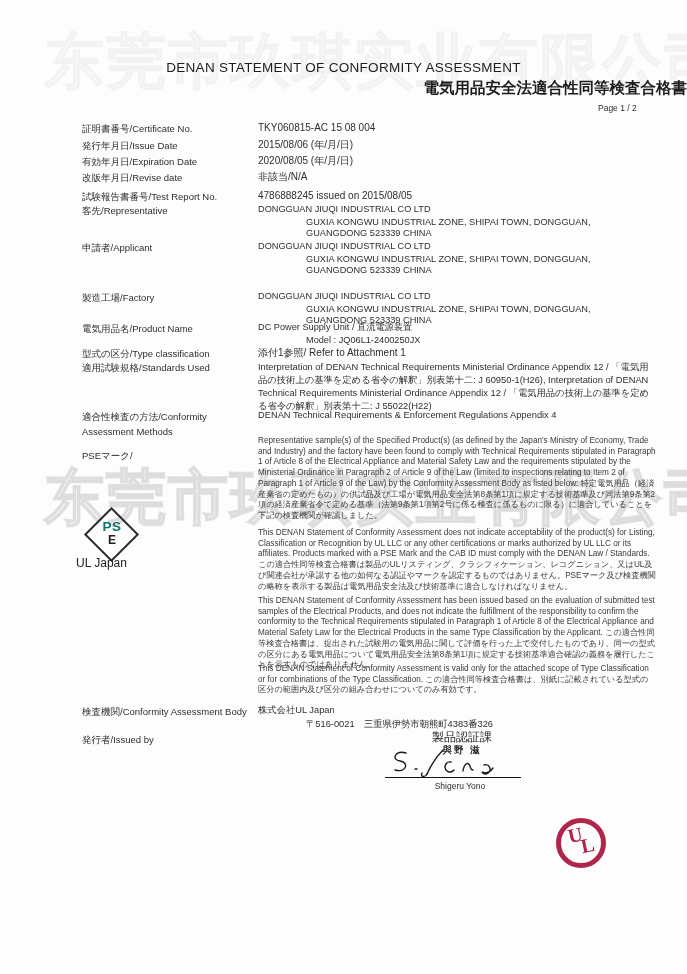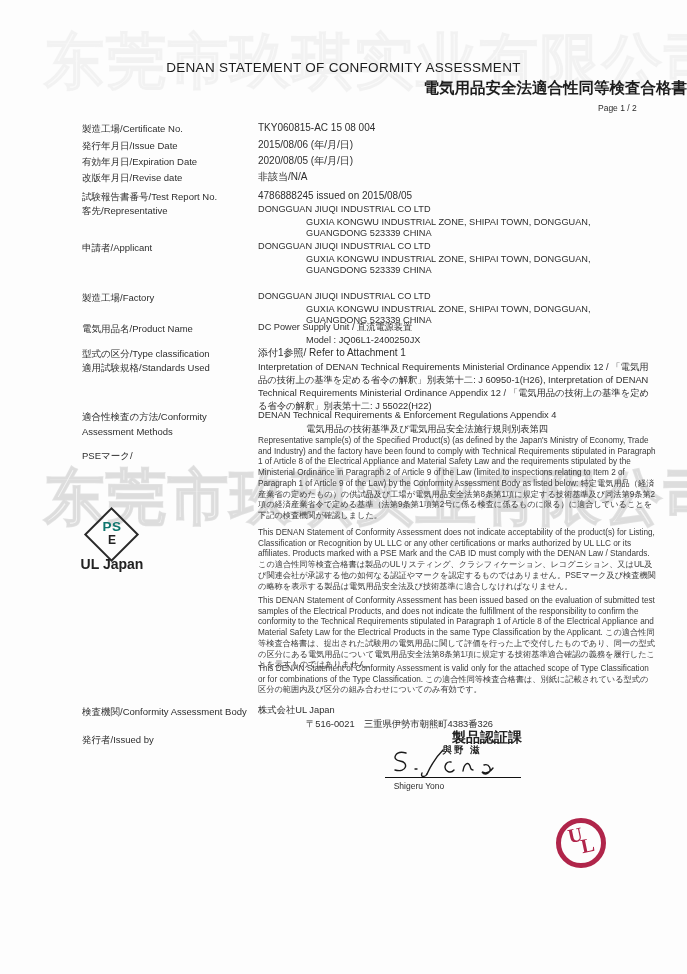--- a/index.html
+++ b/index.html
@@ -39,30 +39,30 @@
   .pse-lbl { line-height:21px; }
   
   .para { position:absolute; left:258px; width:398px; font-size:8.2px; line-height:10.7px; color:#3a3a3a; }
   
   .pse-diamond { position:absolute; left:92px; top:515px; width:39px; height:39px;
     border:2.2px solid #2a2a2a; transform:rotate(45deg); background:transparent; }
   .pse-ps { position:absolute; left:93px; top:519px; width:38px; text-align:center;
     font-size:13.5px; font-weight:700; color:#0f766e; letter-spacing:0.5px; }
   .pse-e  { position:absolute; left:93px; top:533px; width:38px; text-align:center;
     font-size:12px; font-weight:700; color:#222; }
-  .pse-caption { position:absolute; left:76px; top:556px; width:72px; text-align:center;
-    font-size:14px; font-weight:700; color:#222; }
+  .pse-caption { position:absolute; left:76px; top:556px; width:72px; text-align:left;
+    font-size:12px; font-weight:400; color:#222; }
   
-  .issuer-dept { position:absolute; left:402px; top:729px; width:120px; text-align:right;
-    font-size:14px; font-weight:700; color:#222; }
+  .issuer-dept { position:absolute; left:402px; top:729px; width:120px; text-align:center;
+    font-size:12px; font-weight:400; color:#222; }
   .issuer-name { position:absolute; left:402px; top:744px; width:120px; text-align:center;
     font-size:9.5px; font-weight:600; color:#222; letter-spacing:2px; }
   .sig-svg { position:absolute; left:388px; top:748px; }
   .sig-line { position:absolute; left:385px; top:777px; width:136px; border-top:1.5px solid #111; }
-  .sig-printed { position:absolute; left:364px; top:781px; width:110px; text-align:center;
+  .sig-printed { position:absolute; left:405px; top:781px; width:110px; text-align:center;
     font-size:8.5px; color:#2c2c2c; }
   
   .ul-logo { position:absolute; left:556px; top:818px; width:50px; height:50px;
     border:5px solid #b0254a; border-radius:50%; }
   .ul-u { position:absolute; left:7px; top:1px; font-size:20px; font-weight:700;
     color:#b0254a; transform:rotate(-12deg); font-family:"Liberation Serif", serif; }
   .ul-l { position:absolute; left:20px; top:11px; font-size:20px; font-weight:700;
     color:#b0254a; transform:rotate(-12deg); font-family:"Liberation Serif", serif; }
 </style>
 </head>
@@ -73,21 +73,21 @@
   <div class="wm faint">东莞市玖琪实业有限公司</div>
   <div class="wm main">东莞市玖琪实业有限公司</div>
 
   <div class="content">
 
     <div class="title-en">DENAN STATEMENT OF CONFORMITY ASSESSMENT</div>
     <div class="title-ja">電気用品安全法適合性同等検査合格書</div>
     <div class="page-num">Page 1 / 2</div>
 
     <div class="row" style="top:122px">
-      <span class="lbl">製造工場/Certificate No.</span>
+      <span class="lbl">証明書番号/Certificate No.</span>
       <span class="val">TKY060815-AC 15 08 004</span>
     </div>
     <div class="row" style="top:139px">
       <span class="lbl">発行年月日/Issue Date</span>
       <span class="val">2015/08/06 (年/月/日)</span>
     </div>
     <div class="row" style="top:155px">
       <span class="lbl">有効年月日/Expiration Date</span>
       <span class="val">2020/08/05 (年/月/日)</span>
     </div>
@@ -132,21 +132,20 @@
       <span class="val">添付1参照/ Refer to Attachment 1</span>
     </div>
     <div class="row" style="top:361px">
       <span class="lbl">適用試験規格/Standards Used</span>
       <span class="val val-lg">Interpretation of DENAN Technical Requirements Ministerial Ordinance Appendix 12 / 「電気用品の技術上の基準を定める省令の解釈」別表第十二: J 60950-1(H26), Interpretation of DENAN Technical Requirements Ministerial Ordinance Appendix 12 / 「電気用品の技術上の基準を定める省令の解釈」別表第十二: J 55022(H22)</span>
     </div>
     <div class="row" style="top:409px">
       <span class="lbl lbl2">適合性検査の方法/Conformity Assessment Methods</span>
       <span class="val val-lg">
         <span>DENAN Technical Requirements &amp; Enforcement Regulations Appendix 4</span>
-        <span class="l2">電気用品の技術基準及び電気用品安全法施行規則別表第四</span>
       </span>
     </div>
 
     <div class="row" style="top:437px">
       <span class="lbl pse-lbl">
         <span>PSEマーク/</span>
       </span>
     </div>
     <div class="para" style="top:436px">Representative sample(s) of the Specified Product(s) (as defined by the Japan's Ministry of Economy, Trade and Industry) and the factory have been found to comply with Technical Requirements stipulated in Paragraph 1 of Article 8 of the Electrical Appliance and Material Safety Law and the requirements stipulated by the Ministerial Ordinance in Paragraph 2 of Article 9 of the Law (limited to inspections relating to Item 2 of Paragraph 1 of Article 9 of the Law) by the Conformity Assessment Body as listed below: 特定電気用品（経済産業省の定めたもの）の供試品及び工場が電気用品安全法第8条第1項に規定する技術基準及び同法第9条第2項の経済産業省令で定める基準（法第9条第1項第2号に係る検査に係るものに限る）に適合していることを下記の検査機関が確認しました。</div>
 

